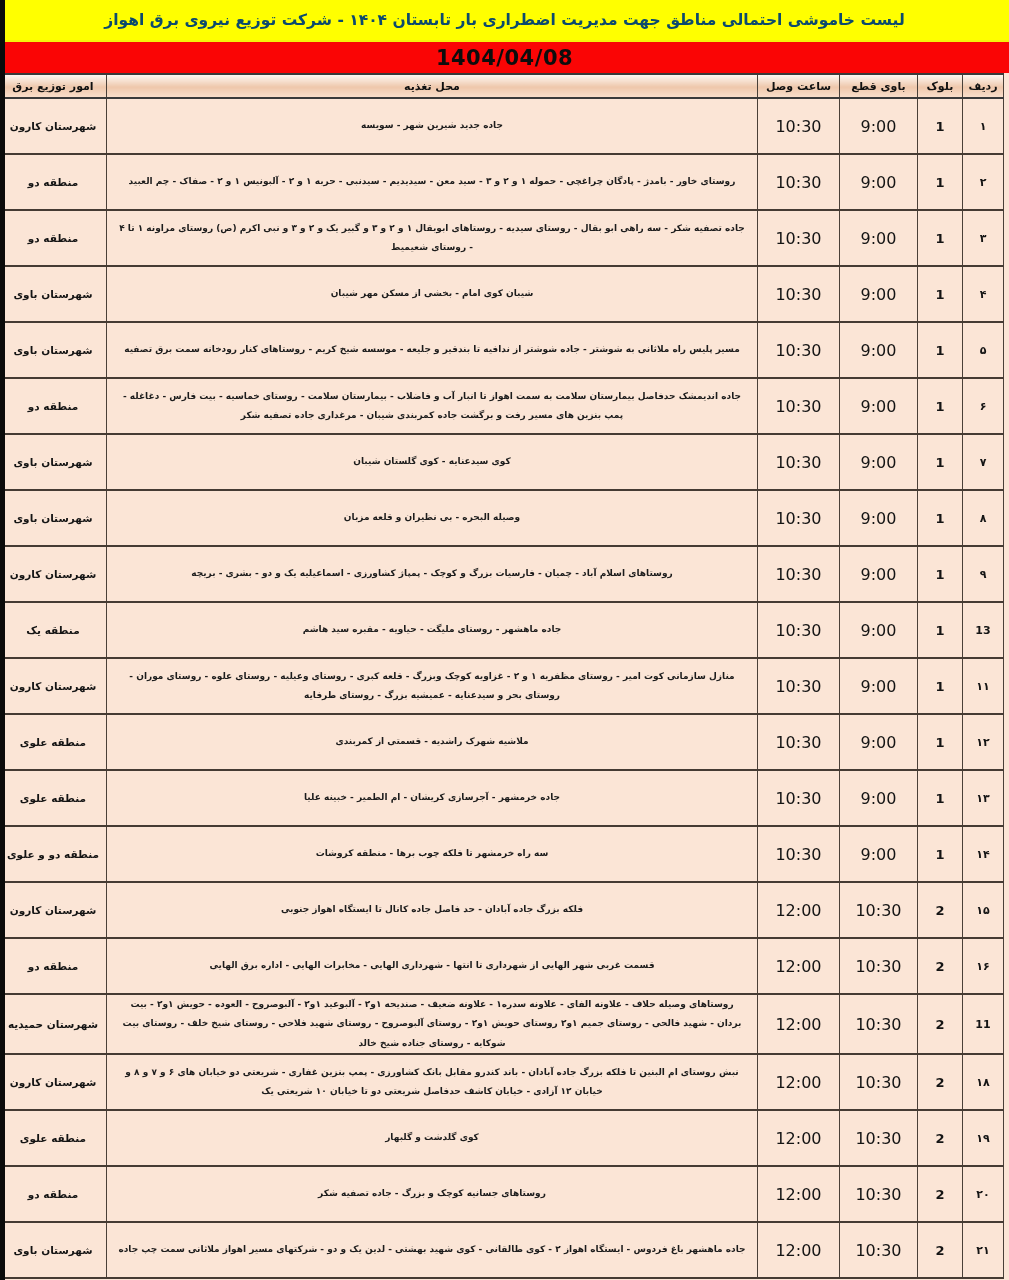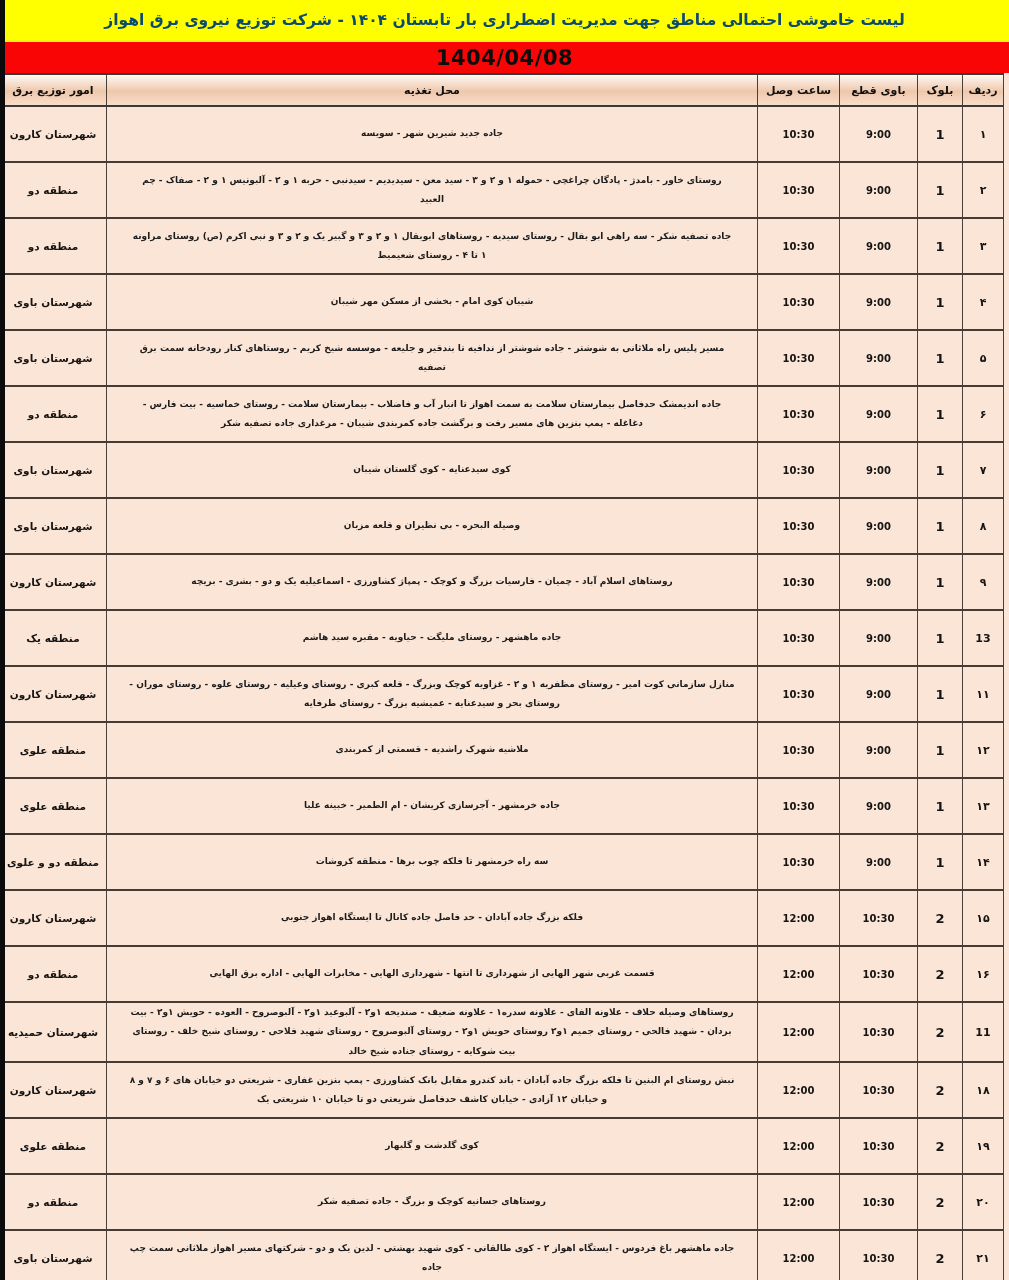--- a/index.html
+++ b/index.html
@@ -12,29 +12,29 @@
     justify-content:center; border-bottom:2px solid #f5f50a; }
   .title-band .title { color:#0c4a6e; font-weight:bold; font-size:15.5px; }
   .date-band { height:31px; background:#fa0505; display:flex; align-items:center;
     justify-content:center; }
   .date-band .date { color:#0d0d0d; font-weight:bold; font-size:21px;
     letter-spacing:.5px; font-family:"DejaVu Sans", sans-serif; }
   table { width:1004px; margin-right:5px; border-collapse:collapse;
     table-layout:fixed; direction:rtl; }
   th, td { border:1px solid #4a4038; vertical-align:middle; text-align:center;
     overflow:hidden; color:#141414; }
-  thead th { height:32px; font-size:11px; font-weight:bold; color:#101010;
+  thead th { height:24px; font-size:11px; font-weight:bold; color:#101010;
     background:linear-gradient(180deg,#fef8f3 0%, #eec7ab 55%, #f8ddc9 100%);
     border-top:2px solid #3a3a3a; border-bottom:2px solid #3a3a3a; }
   tbody td { height:56px; background:#fbe5d6; border-bottom:2px solid #453b33; }
   td.c-no { font-size:11px; font-weight:bold; }
   td.c-block { font-size:13px; font-weight:bold; }
-  td.c-cut, td.c-restore { font-size:10px; font-weight:bold; }
+  td.c-cut, td.c-restore { font-size:16px; font-weight:normal; }
   td.c-location { font-size:9px; font-weight:bold; line-height:2.15;
-    padding:0 22px; color:#1c1c1c; }
+    padding:0 10px; color:#1c1c1c; }
   td.c-office { font-size:10.5px; font-weight:bold; padding:12px 4px; }
 </style>
 </head>
 <body>
 
 <div class="page">
   <div class="left-strip"></div>
 
   <div class="title-band">
     <div class="title">لیست خاموشی احتمالی مناطق جهت مدیریت اضطراری بار تابستان ۱۴۰۴ - شرکت توزیع نیروی برق اهواز</div>

